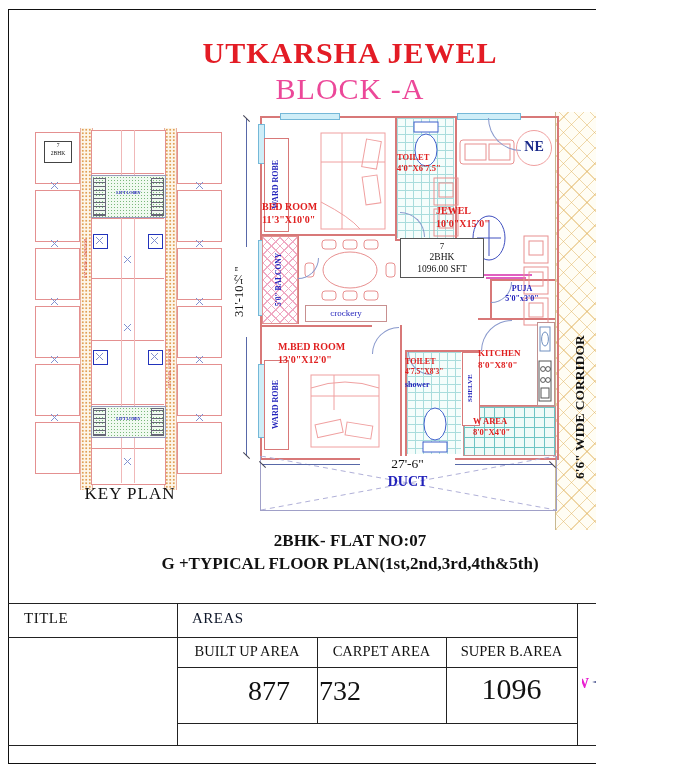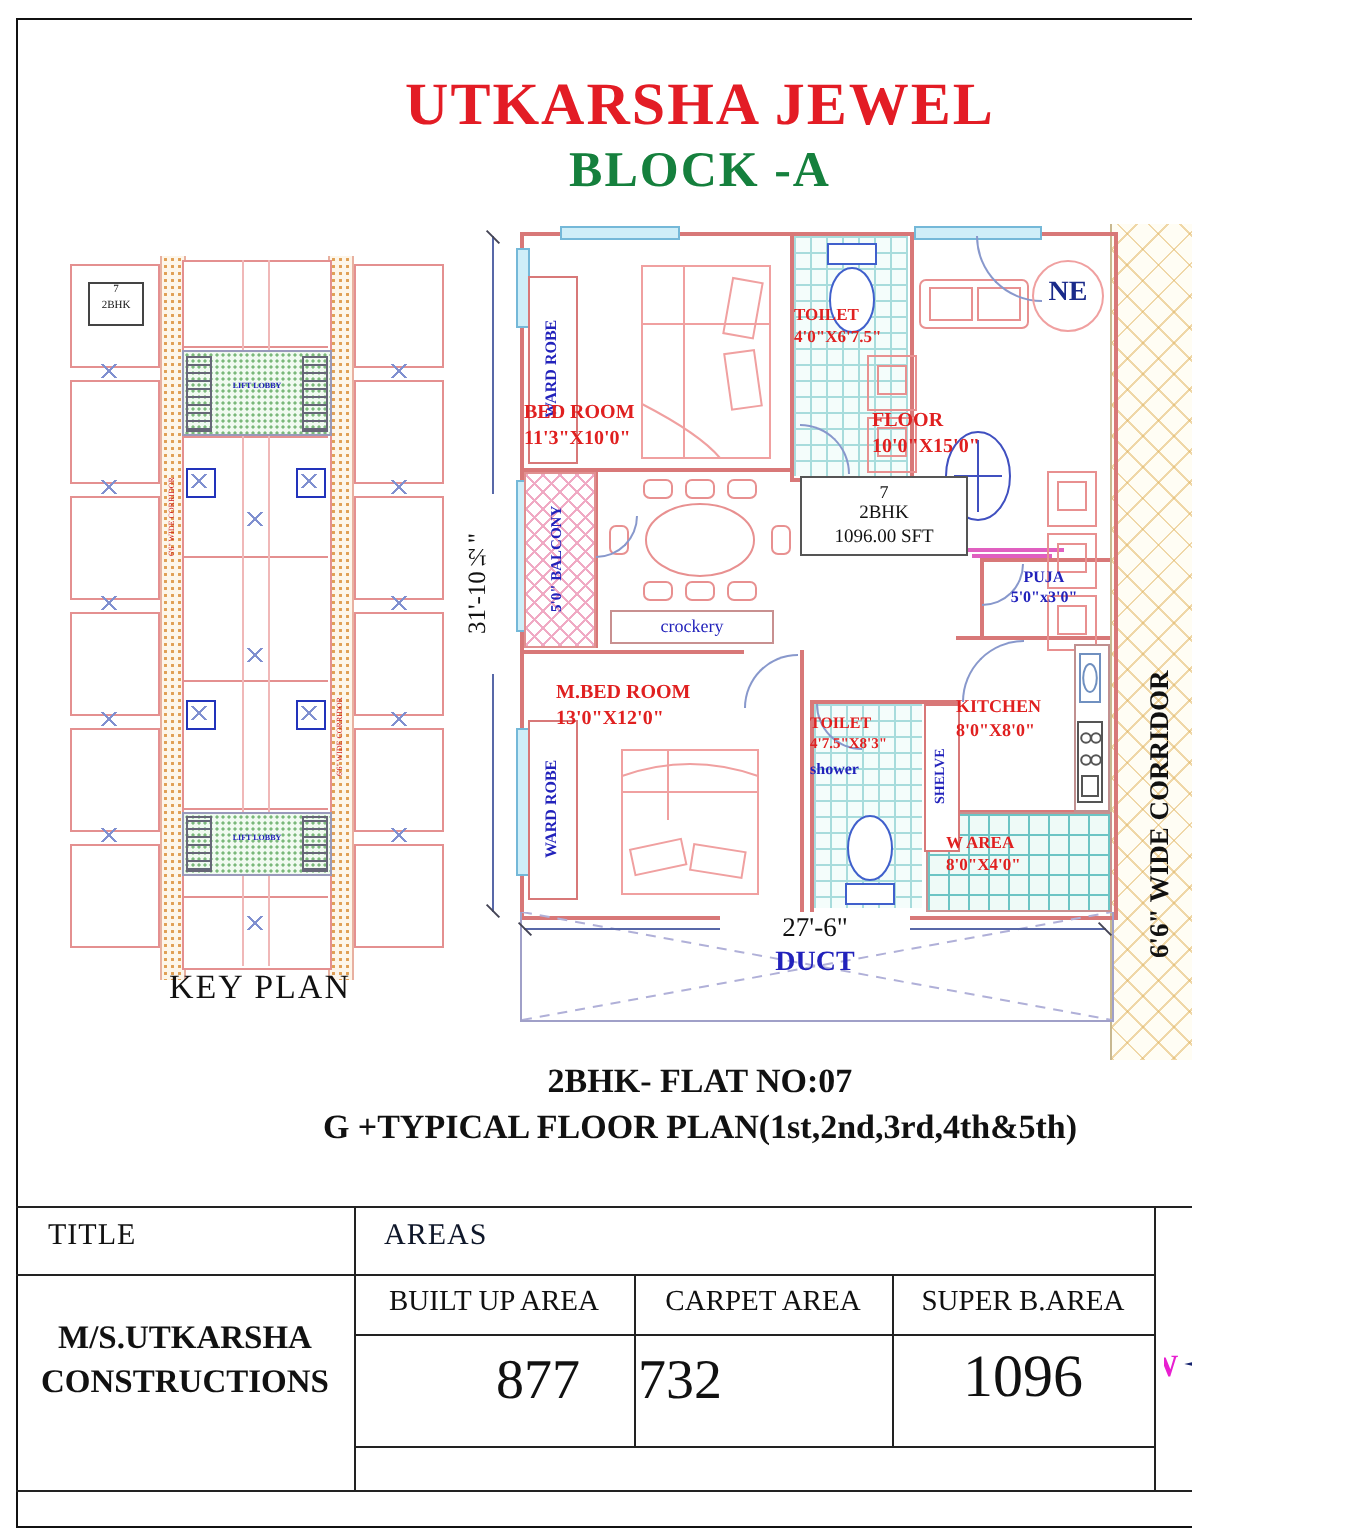--- a/index.html
+++ b/index.html
@@ -34,21 +34,21 @@
   .wrd{position:absolute;border:1px solid #d87878;background:#fff;}
 </style>
 </head>
 <body>
 
 <div class="page">
 
   <div class="abs" style="left:8px;top:9px;width:662px;height:753px;border:1.5px solid #111;"></div>
 
   <div class="abs" style="left:165px;top:36px;width:370px;text-align:center;font-size:30px;font-weight:bold;color:#e31c25;letter-spacing:1px;">UTKARSHA JEWEL</div>
-  <div class="abs" style="left:165px;top:72px;width:370px;text-align:center;font-size:25px;font-weight:bold;color:#15803d;letter-spacing:1px;">BLOCK -A</div>
+  <div class="abs" style="left:165px;top:72px;width:370px;text-align:center;font-size:30px;font-weight:normal;color:#ec4899;letter-spacing:1px;">BLOCK -A</div>
 
   <div class="abs" style="left:35px;top:128px;width:185px;height:362px;">
 
     <div class="abs dotsor" style="left:45px;top:0;width:11px;height:362px;"></div>
     <div class="abs dotsor" style="left:129px;top:0;width:11px;height:362px;"></div>
     <div class="abs vtext" style="left:45px;top:90px;width:11px;height:80px;font-size:4px;color:#d02020;">6'6" WIDE CORRIDOR</div>
     <div class="abs vtext" style="left:129px;top:200px;width:11px;height:80px;font-size:4px;color:#d02020;">6'6" WIDE CORRIDOR</div>
 
     <div class="kcell crosshatch" style="left:0;top:4px;width:43px;height:50px;"></div>
     <div class="abs" style="left:9px;top:13px;width:26px;height:20px;background:#fff;border:1px solid #444;text-align:center;line-height:1.4;">
@@ -263,21 +263,21 @@
 
     <div class="abs room-name" style="left:22px;top:88px;width:110px;font-size:10px;">
       <div>BED ROOM</div>
         <div>11'3"X10'0"</div>
     </div>
     <div class="abs room-name" style="left:157px;top:40px;width:57px;font-size:8.5px;">
       <div>TOILET</div>
         <div>4'0"X6'7.5"</div>
     </div>
     <div class="abs room-name" style="left:196px;top:92px;width:110px;font-size:10px;">
-      <div>FLOOR</div>
+      <div>JEWEL</div>
         <div>10'0"X15'0"</div>
     </div>
     <div class="abs" style="left:250px;top:172px;width:64px;font-size:8px;font-weight:bold;color:#2222bb;text-align:center;line-height:1.3;">
       <div>PUJA</div>
         <div>5'0"x3'0"</div>
     </div>
     <div class="abs room-name" style="left:38px;top:228px;width:118px;font-size:10px;">
       <div>M.BED ROOM</div>
         <div>13'0"X12'0"</div>
     </div>
@@ -322,24 +322,20 @@
   <div class="hline" style="left:177px;top:723px;width:400px;"></div>
   <div class="hline" style="left:8px;top:745px;width:663px;"></div>
   <div class="vline" style="left:177px;top:603px;height:142px;"></div>
   <div class="vline" style="left:577px;top:603px;height:142px;"></div>
   <div class="vline" style="left:317px;top:637px;height:86px;"></div>
   <div class="vline" style="left:446px;top:637px;height:86px;"></div>
 
   <div class="abs" style="left:24px;top:610px;font-size:15px;color:#111;letter-spacing:.5px;">TITLE</div>
   <div class="abs" style="left:192px;top:610px;font-size:15px;color:#0f172a;letter-spacing:.5px;">AREAS</div>
 
-  <div class="abs" style="left:10px;top:658px;width:165px;text-align:center;font-size:16.5px;font-weight:600;line-height:1.35;color:#111;">
-    <div>M/S.UTKARSHA</div>
-    <div>CONSTRUCTIONS</div>
-  </div>
 
   <div class="abs" style="left:179px;top:643px;width:136px;text-align:center;font-size:14.5px;color:#111;">BUILT UP AREA</div>
   <div class="abs" style="left:319px;top:643px;width:125px;text-align:center;font-size:14.5px;color:#111;">CARPET AREA</div>
   <div class="abs" style="left:448px;top:643px;width:127px;text-align:center;font-size:14.5px;color:#111;">SUPER B.AREA</div>
 
   <div class="abs" style="left:179px;top:675px;width:136px;text-align:center;font-size:28px;color:#111;margin-left:22px;">877</div>
   <div class="abs" style="left:319px;top:675px;width:125px;text-align:left;font-size:28px;color:#111;">732</div>
   <div class="abs" style="left:448px;top:672px;width:127px;text-align:center;font-size:30px;color:#111;">1096</div>
 
   <svg class="abs" style="left:582px;top:622px;" width="90" height="120" viewBox="-45 -62 90 124">

